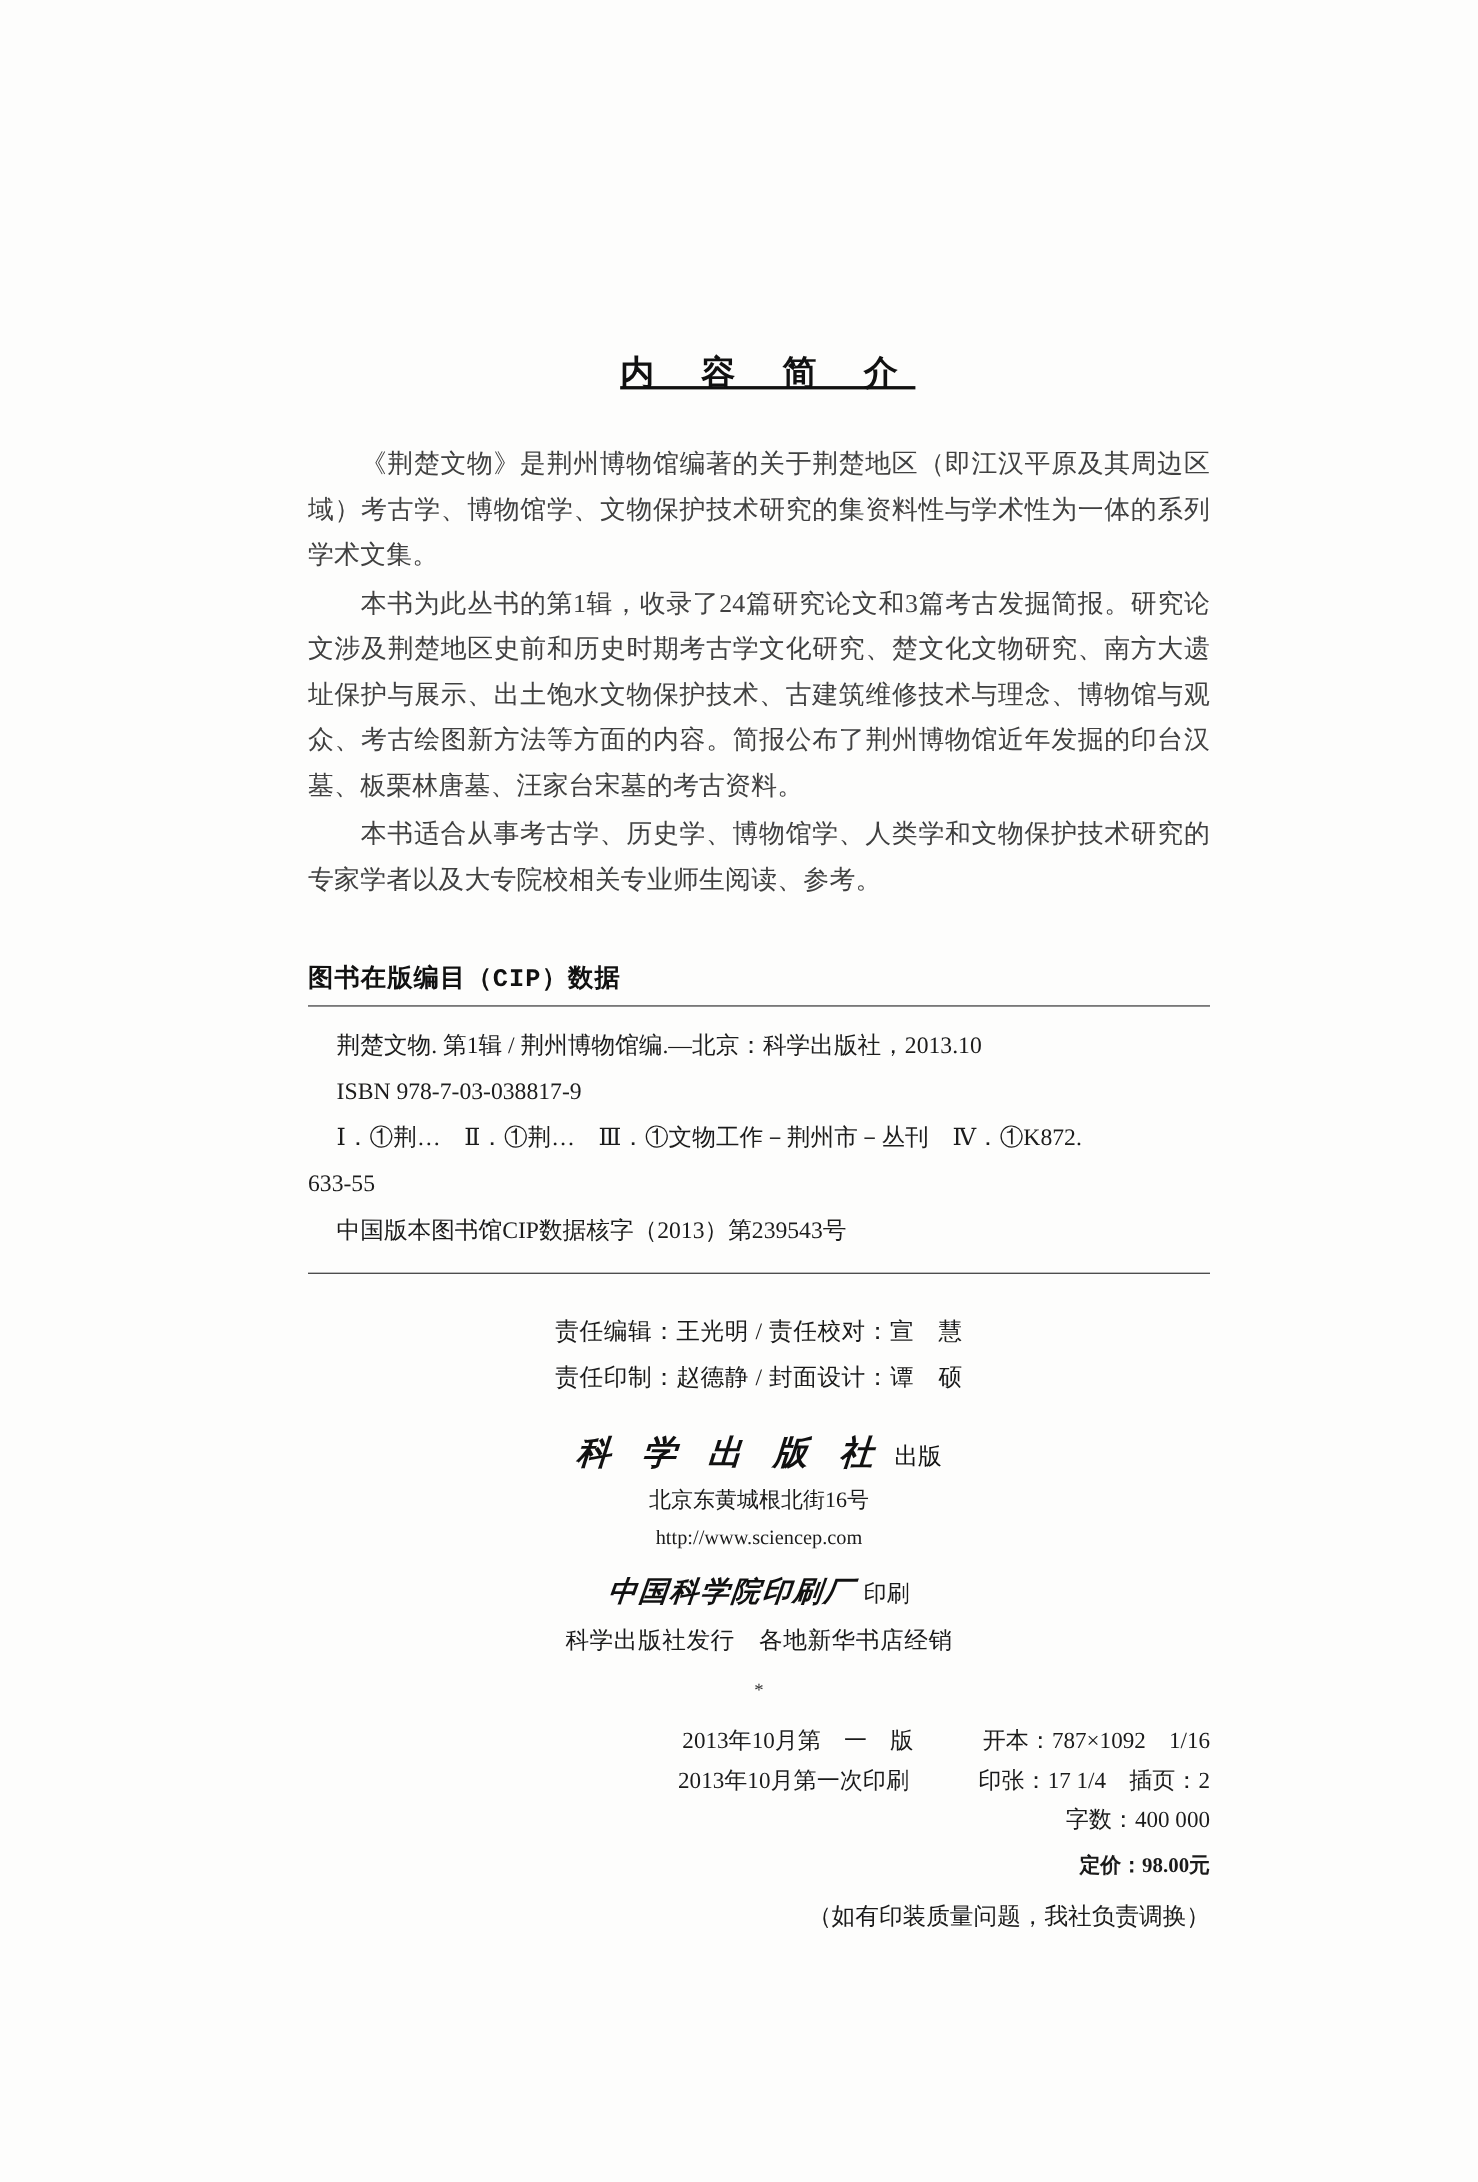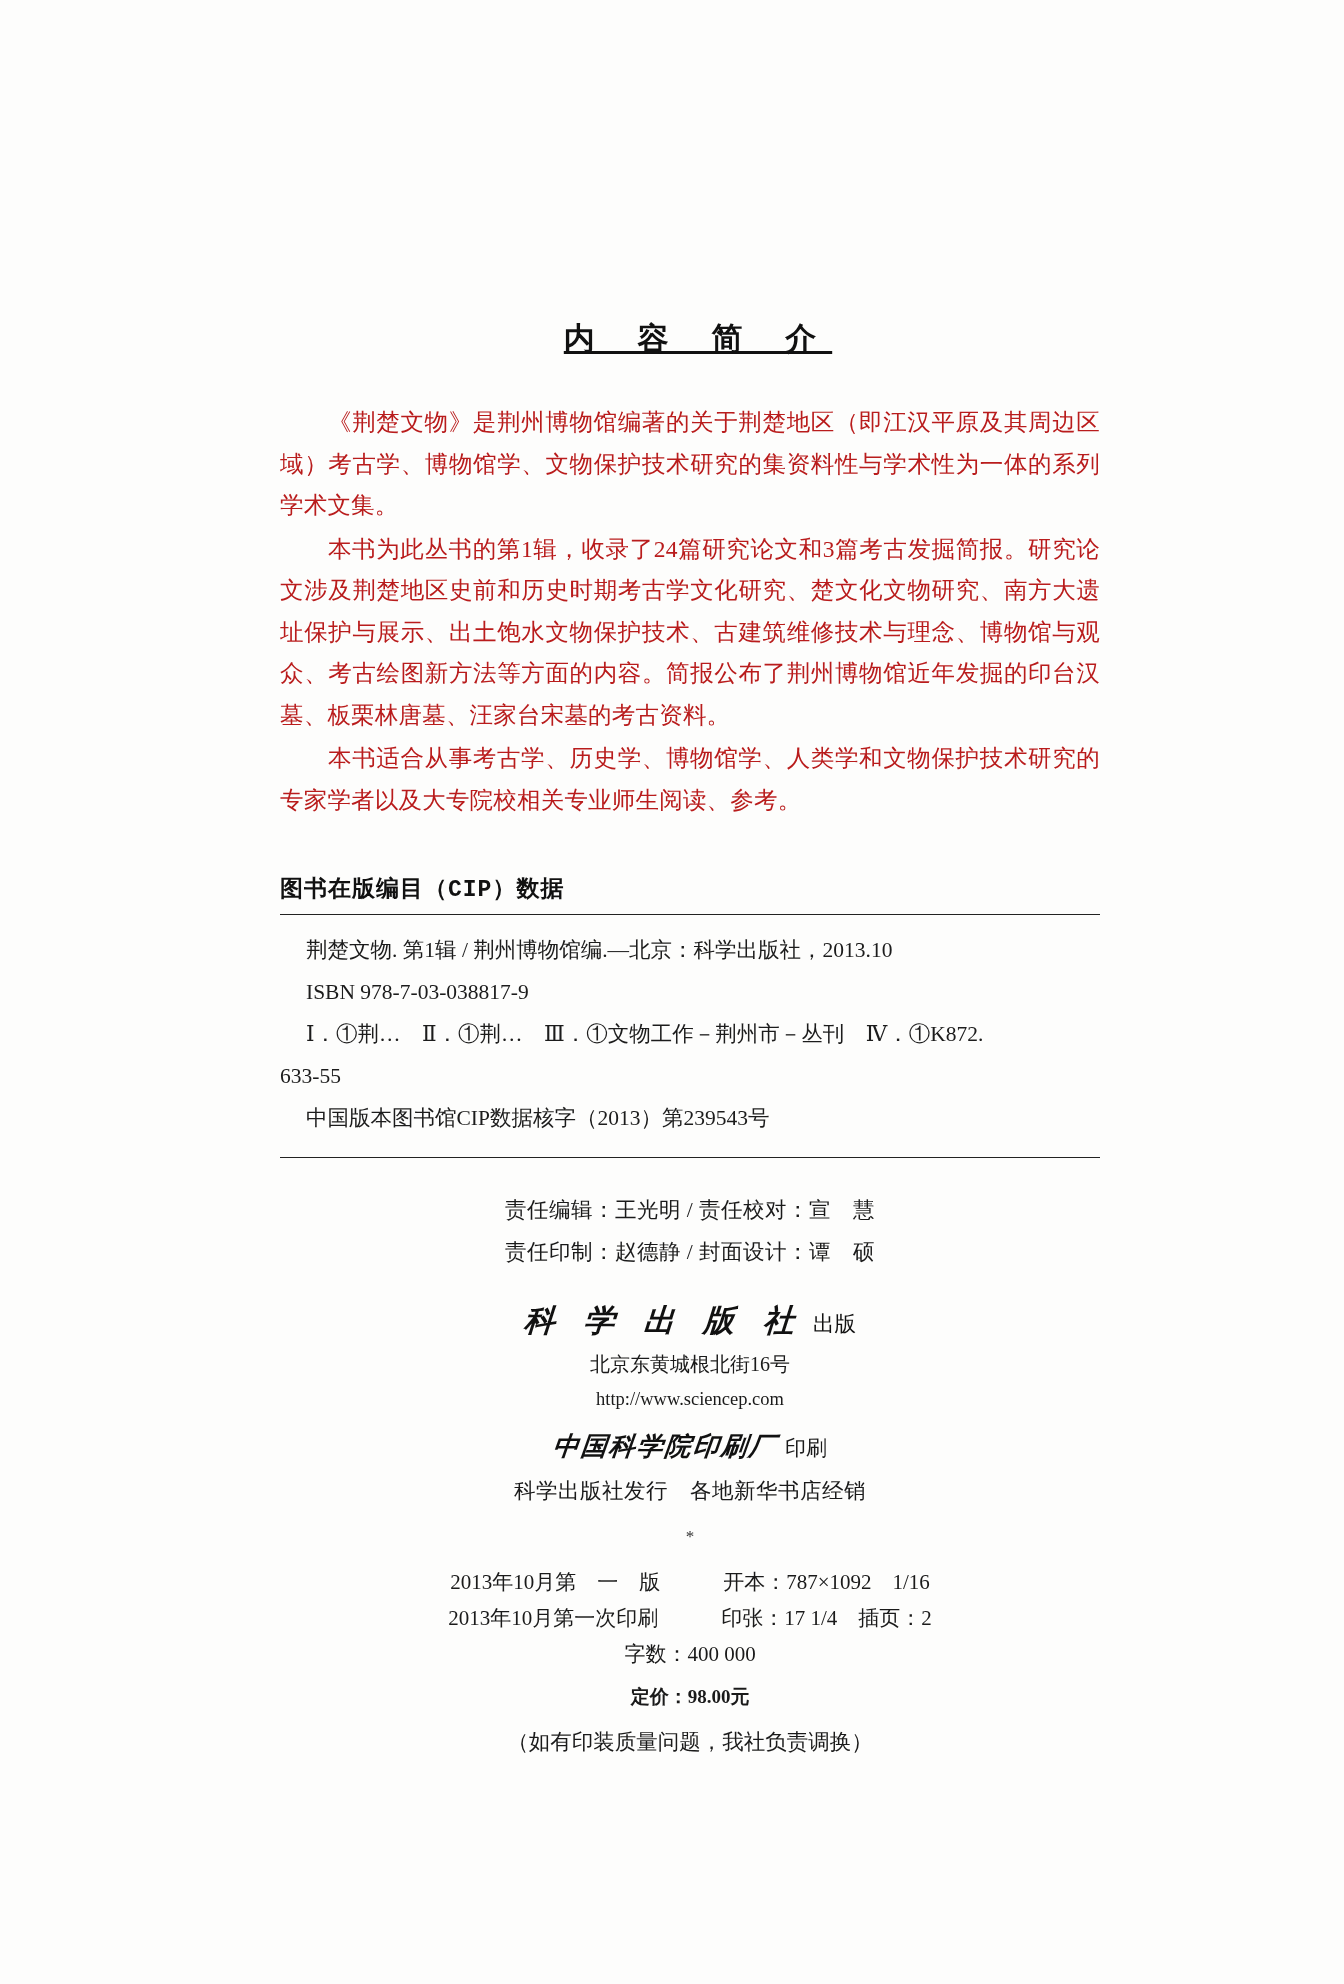--- a/index.html
+++ b/index.html
@@ -43,21 +43,21 @@
   }
 
   
   .abstract p {
     font-size: 23.5px;
     line-height: 41.5px;
     text-align: justify;
     text-justify: inter-ideograph;
     margin: 0 0 2px 0;
     text-indent: 48px;
-    color: #b91c1c;
+    color: #404040;
     letter-spacing: 0.2px;
   }
 
   
   .cip {
     margin-top: 52px;
   }
   .cip-title {
     font-size: 23px;
     font-weight: bold;
@@ -165,21 +165,21 @@
   }
   .star {
     font-size: 17px;
     margin-top: 4px;
     color: #333;
   }
 
   
   .imprint {
     margin-top: 8px;
-    text-align: center;
+    text-align: right;
   }
   .imprint-row {
     font-size: 21px;
     line-height: 36px;
     white-space: pre;
   }
   .price {
     font-size: 19px;
     font-weight: bold;
     line-height: 42px;

